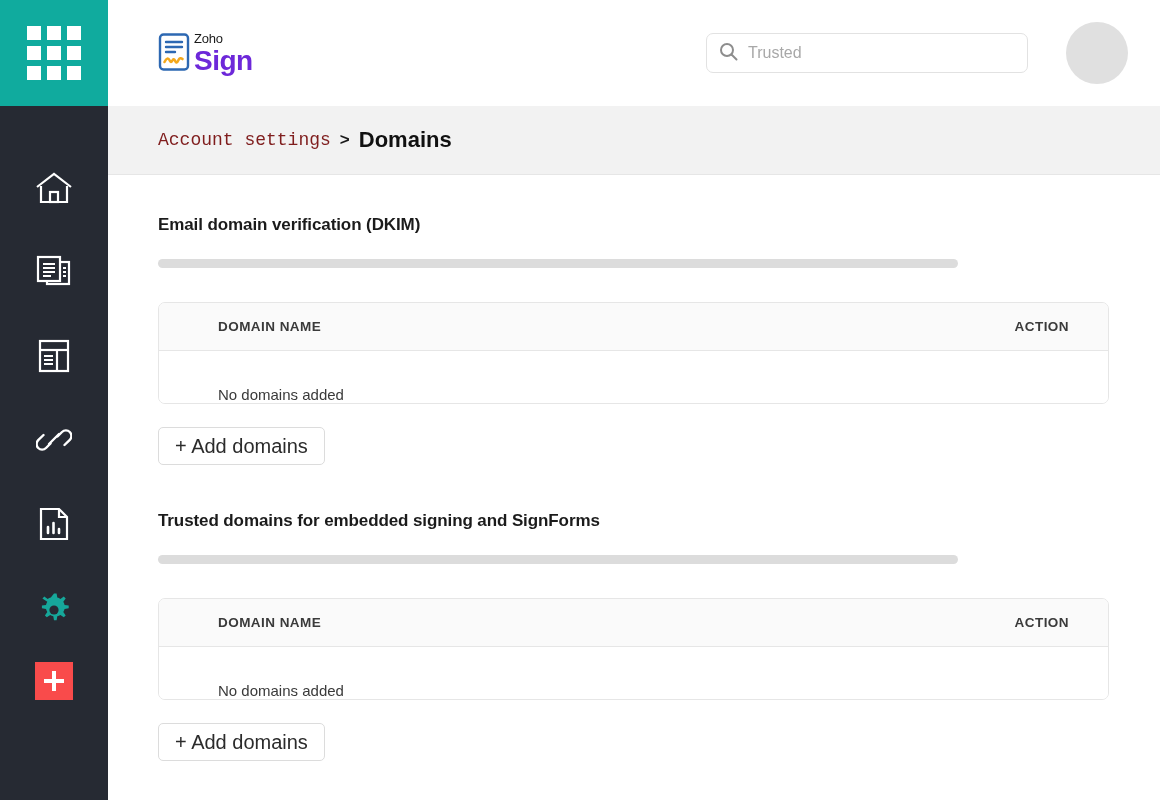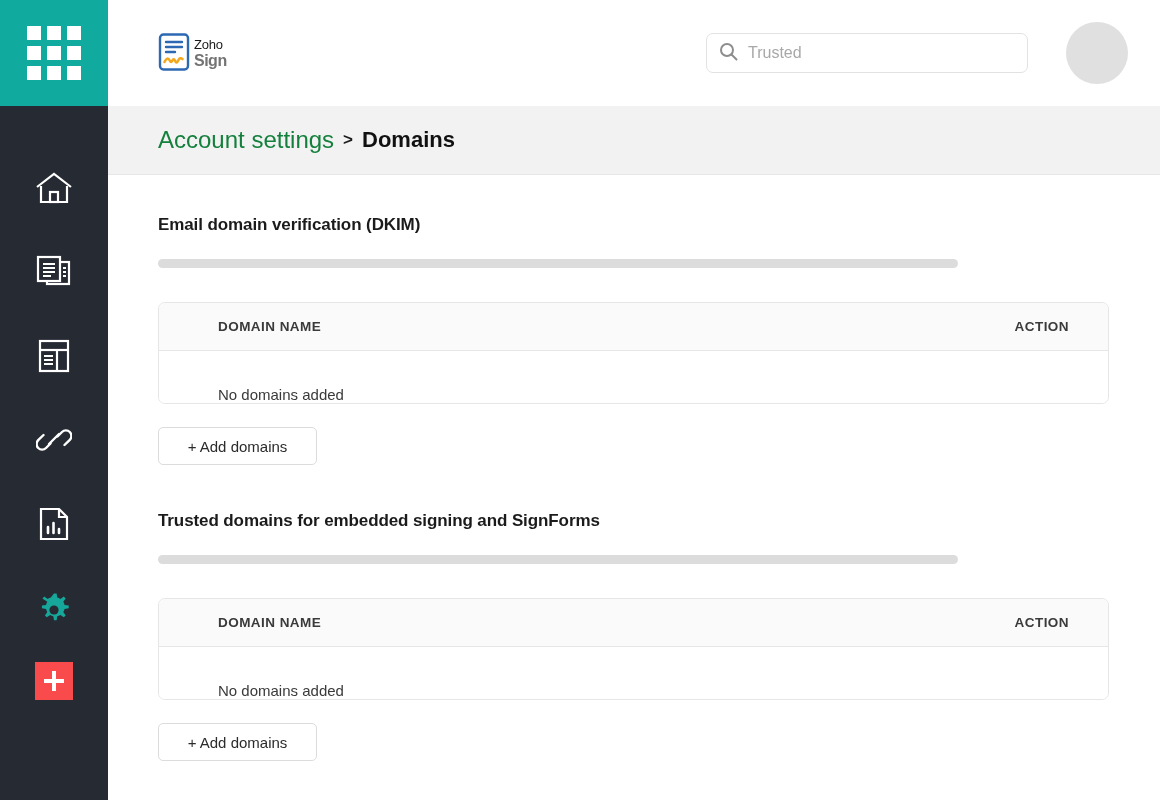--- a/index.html
+++ b/index.html
@@ -106,23 +106,23 @@
   .logo-mark { width: 36px; height: 40px; display: block; }
   .logo-text { display: flex; flex-direction: column; justify-content: center; line-height: 1; }
   .logo-zoho {
     font-size: 13px;
     color: #1a1a1a;
     letter-spacing: -0.2px;
     margin-bottom: 2px;
     font-family: "Liberation Sans", sans-serif;
   }
   .logo-sign {
-    font-size: 16px;
+    font-size: 28px;
     font-weight: bold;
-    color: #737373;
+    color: #6d28d9;
     letter-spacing: -0.5px;
     font-family: "Liberation Sans", sans-serif;
   }
 
   .header-spacer { flex: 1 1 auto; }
 
   .search-box {
     width: 322px;
     height: 40px;
     border: 1px solid #e2e2e2;
@@ -152,23 +152,23 @@
   .breadcrumb {
     height: 69px;
     flex: 0 0 69px;
     background: #f2f2f2;
     border-bottom: 1px solid #e6e6e6;
     display: flex;
     align-items: center;
     padding-left: 50px;
   }
   .crumb {
-    font-size: 24px;
-    color: #15803d;
-    font-family: Liberation Sans, sans-serif;
+    font-size: 18px;
+    color: #7f1d1d;
+    font-family: Liberation Mono, monospace;
   }
   .crumb-sep {
     font-size: 17px;
     color: #1b1b1b;
     margin: 0 9px;
     font-weight: bold;
   }
   .crumb-current {
     font-size: 22px;
     color: #111111;
@@ -252,21 +252,21 @@
   .add-btn {
     margin-top: 23px;
     height: 38px;
     min-width: 159px;
     display: inline-flex;
     align-items: center;
     justify-content: center;
     border: 1px solid #dcdcdc;
     border-radius: 5px;
     background: #ffffff;
-    font-size: 15px;
+    font-size: 20px;
     color: #2b2b2b;
     padding: 0 16px;
     cursor: pointer;
     font-family: "Liberation Sans", sans-serif;
   }
 </style>
 </head>
 <body>
 
 <div id="app">

